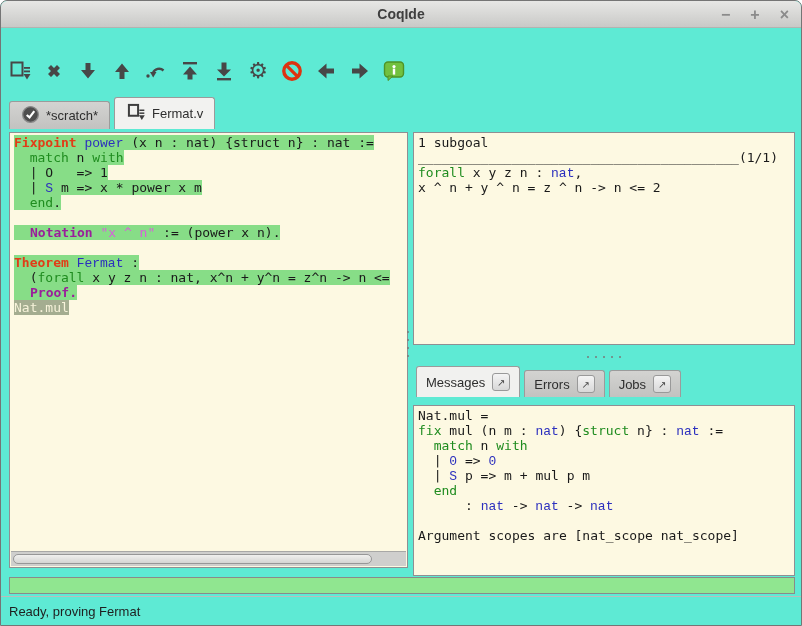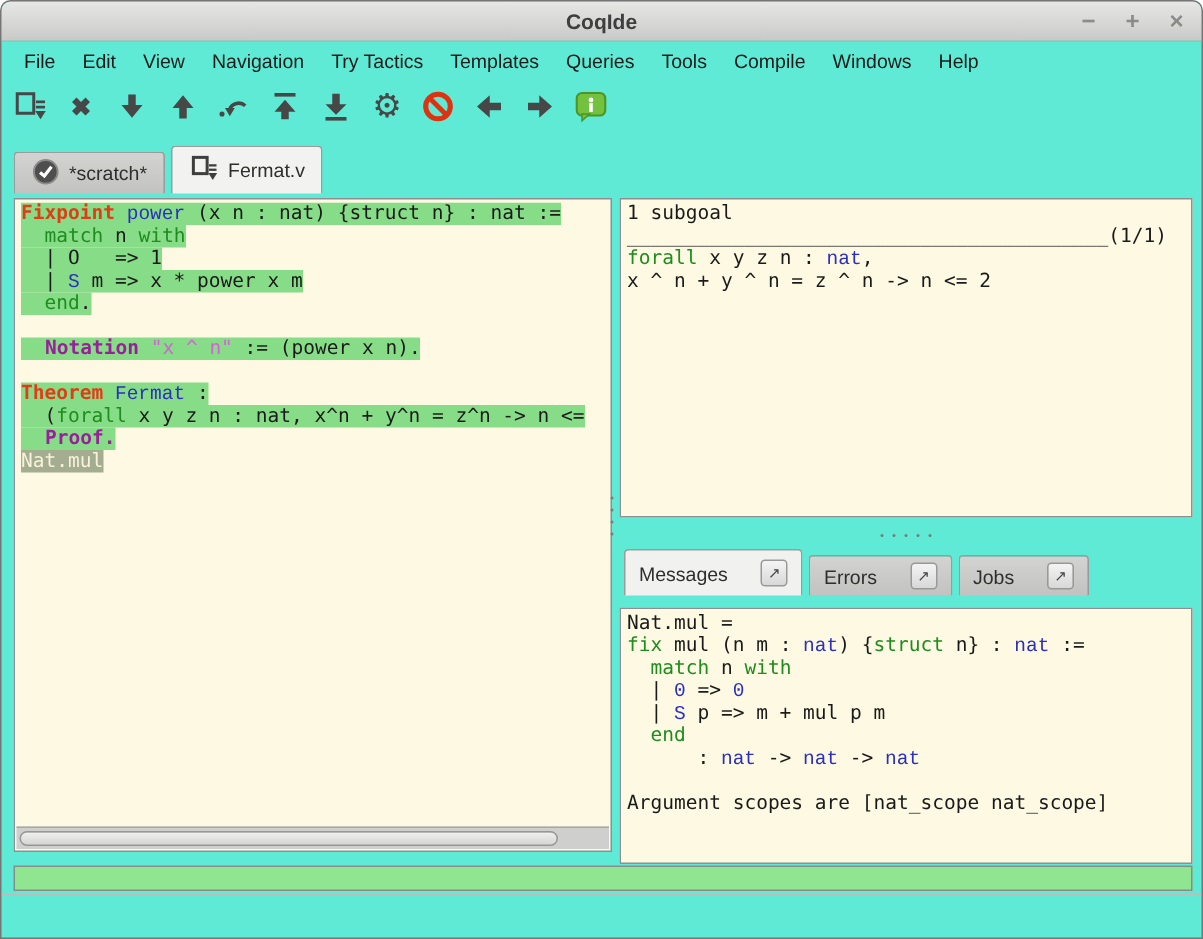--- a/index.html
+++ b/index.html
@@ -46,21 +46,21 @@
   .hscrollbar{position:absolute;left:1px;right:1px;bottom:1px;height:15px;background:#cfcfcd;border-top:1px solid #a8a8a6;}
   .hthumb{position:absolute;left:2px;top:2px;bottom:2px;width:91%;
           background:linear-gradient(#f0f0ee,#d5d5d3);border:1px solid #979797;border-radius:7px;}
   
   .v-splitter{position:absolute;left:405px;top:330px;width:4px;height:40px;display:flex;flex-direction:column;gap:6px;align-items:center;}
   .v-splitter i{width:2px;height:2px;background:#7a7a7a;border-radius:50%;}
   .h-splitter{position:absolute;left:412px;top:352px;width:382px;height:8px;display:flex;gap:6px;justify-content:center;align-items:center;}
   .h-splitter i{width:2px;height:2px;background:#7a7a7a;border-radius:50%;}
   
   .msg-tabs{position:absolute;left:415px;top:364px;height:32px;display:flex;gap:4px;align-items:flex-end;}
-  .msg-tab{height:27px;display:flex;align-items:center;gap:22px;padding:0 9px;font-size:13px;color:#2e2e2e;
+  .msg-tab{height:27px;display:flex;align-items:center;gap:7px;padding:0 9px;font-size:13px;color:#2e2e2e;
            background:linear-gradient(#d3d3d1,#c2c2c0);border:1px solid #9b9b9b;border-bottom:none;border-radius:3px 3px 0 0;}
   .msg-tab.active{height:31px;background:#f1f1ef;}
   .detach-btn{width:18px;height:18px;border:1px solid #999;border-radius:3px;display:flex;align-items:center;justify-content:center;
               background:linear-gradient(#f4f4f4,#d8d8d8);font-size:10px;color:#444;}
   
   .progress{position:absolute;left:8px;top:576px;width:786px;height:17px;background:var(--progress-green);border:1px solid #8a8a8a;}
   .statusbar{position:absolute;left:0;right:0;bottom:0;height:29px;display:flex;align-items:center;
              padding:0 8px;border-top:1px solid #bcbcba;font-size:13px;color:#1f1f1f;}
   .status-left{flex:1;}
   .status-right{display:flex;align-items:center;gap:8px;}
@@ -75,33 +75,20 @@
 
   <div class="titlebar">
     <div class="title">CoqIde</div>
     <div class="win-controls">
       <span class="win-btn">−</span>
       <span class="win-btn">+</span>
       <span class="win-btn">×</span>
     </div>
   </div>
 
-  <div class="menubar">
-      <div class="menu-item">File</div>
-      <div class="menu-item">Edit</div>
-      <div class="menu-item">View</div>
-      <div class="menu-item">Navigation</div>
-      <div class="menu-item">Try Tactics</div>
-      <div class="menu-item">Templates</div>
-      <div class="menu-item">Queries</div>
-      <div class="menu-item">Tools</div>
-      <div class="menu-item">Compile</div>
-      <div class="menu-item">Windows</div>
-      <div class="menu-item">Help</div>
-    </div>
 
   <div class="toolbar">
     <div class="tool-btn">
       <span>
           <svg width="24" height="24" viewBox="0 0 24 24" fill="#474747">
         <rect x="3.5" y="3.5" width="11" height="13" fill="none" stroke="#474747" stroke-width="2"></rect>
         <rect x="16" y="8" width="6" height="1.8"></rect>
             <rect x="16" y="11.5" width="6" height="1.8"></rect>
         <polygon points="15.5,15 22.5,15 19,20.5"></polygon>
           </svg>
@@ -255,15 +242,16 @@
     </div>
   </div>
 
   <div class="panel msg-panel">
     <div class="code-area" id="messages-code"><div class="cline"><span>Nat.mul =</span></div><div class="cline"><span class="c-g">fix</span><span> mul (n m : </span><span class="c-b">nat</span><span>) {</span><span class="c-g">struct</span><span> n} : </span><span class="c-b">nat</span><span> :=</span></div><div class="cline"><span>  </span><span class="c-g">match</span><span> n </span><span class="c-g">with</span></div><div class="cline"><span>  | </span><span class="c-b">0</span><span> =&gt; </span><span class="c-b">0</span></div><div class="cline"><span>  | </span><span class="c-b">S</span><span> p =&gt; m + mul p m</span></div><div class="cline"><span>  </span><span class="c-g">end</span></div><div class="cline"><span>      : </span><span class="c-b">nat</span><span> -&gt; </span><span class="c-b">nat</span><span> -&gt; </span><span class="c-b">nat</span></div><div class="cline">&nbsp;</div><div class="cline"><span>Argument scopes are [nat_scope nat_scope]</span></div></div>
   </div>
 
   <div class="progress"></div>
 
   <div class="statusbar">
+    <span class="status-left">Ready, proving Fermat</span>
   </div>
 
 </div>
 
 </body></html>

